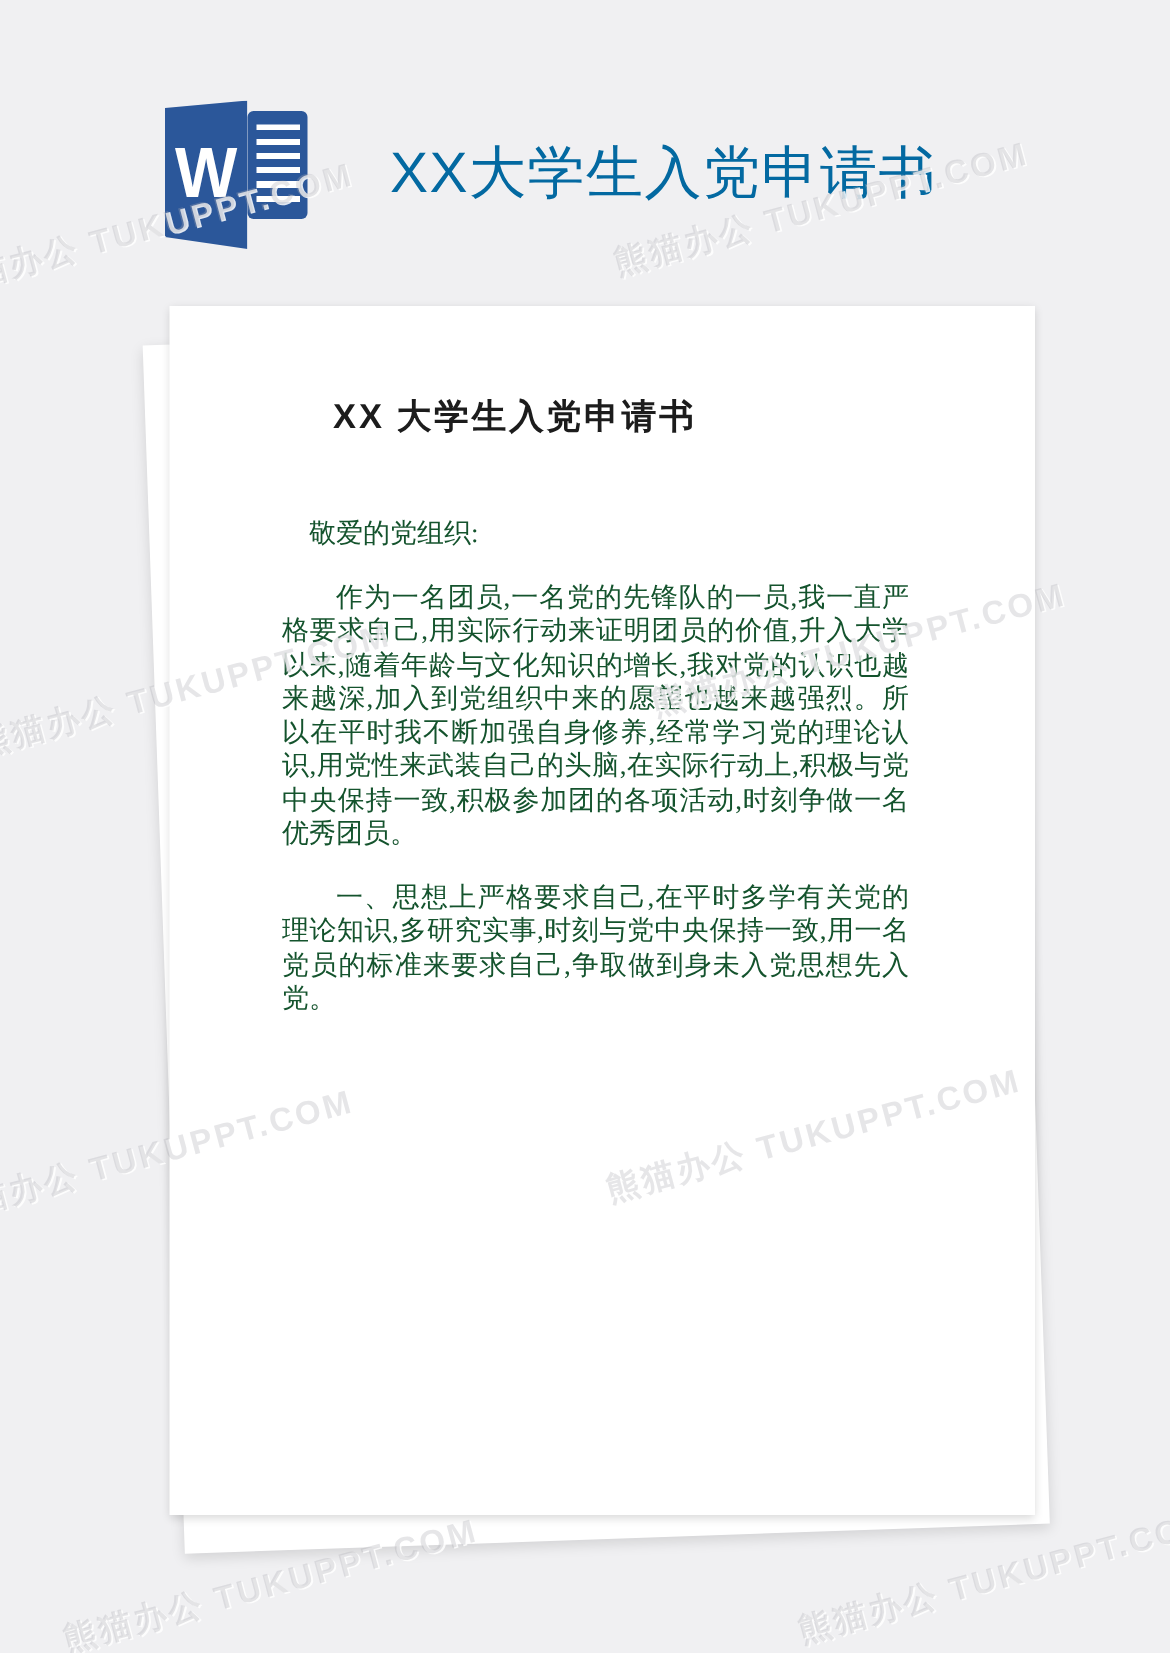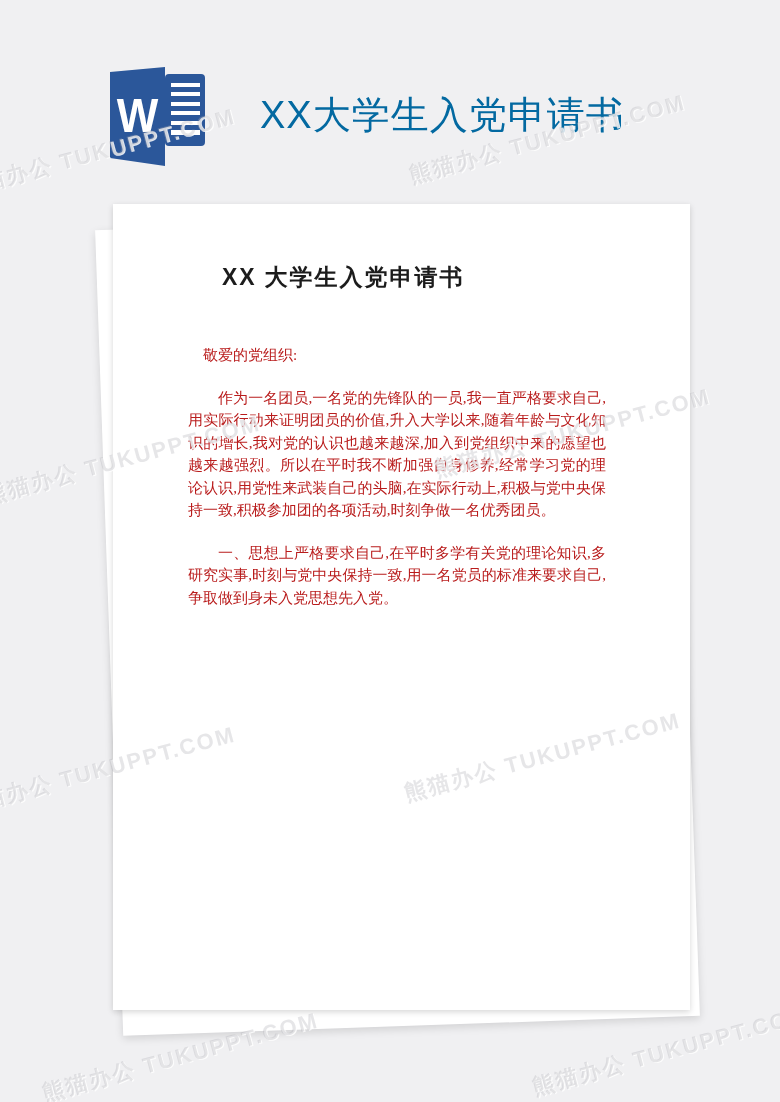--- a/index.html
+++ b/index.html
@@ -54,21 +54,21 @@
     position:absolute; left:72px; top:58px;
     font-family:"Liberation Serif","DejaVu Serif",serif;
     font-size:23px; color:#1c1c1c; letter-spacing:2px; white-space:nowrap;margin-left:37px;
   }
   .doc-title .prefix { font-family:"Liberation Sans",sans-serif; font-weight:bold; }
   .doc-title .rest { font-weight:600; }
 
   .doc-body {
     position:absolute; left:75px; right:84px; top:140px;
     font-family:"Liberation Serif","DejaVu Serif",serif;
-    font-size:15px; line-height:22.5px; color:#b91c1c;
+    font-size:18px; line-height:22.5px; color:#14532d;
     text-align:justify;
   }
   .doc-body p { margin:0 0 20px 0; text-indent:2em; }
   .doc-body p.salutation { text-indent:1em; }
 
   
   .wm {
     position:absolute; z-index:5; pointer-events:none;
     white-space:nowrap; transform:rotate(-15deg);
     font-weight:bold; font-size:22px; letter-spacing:2px;

